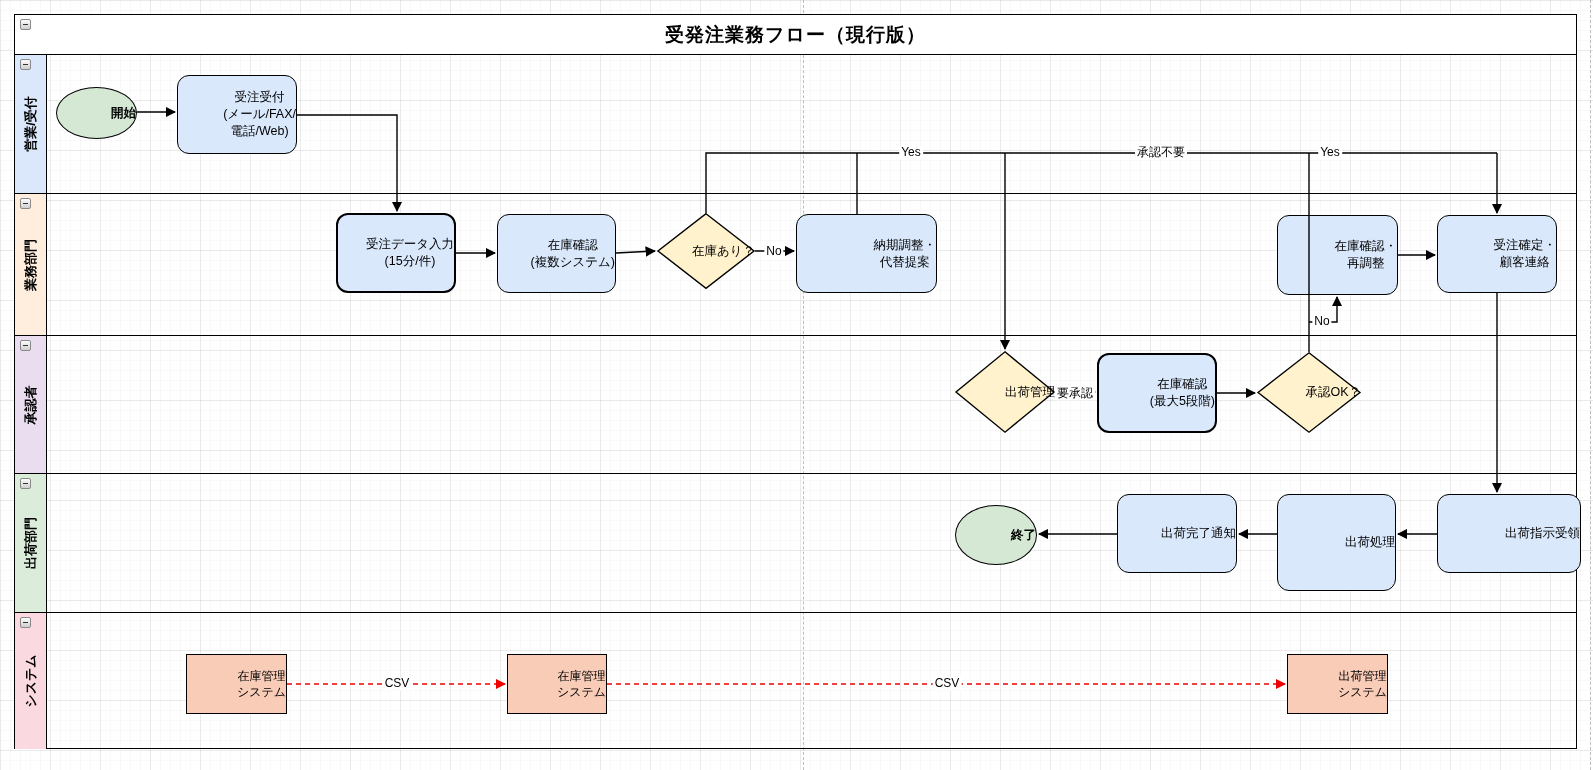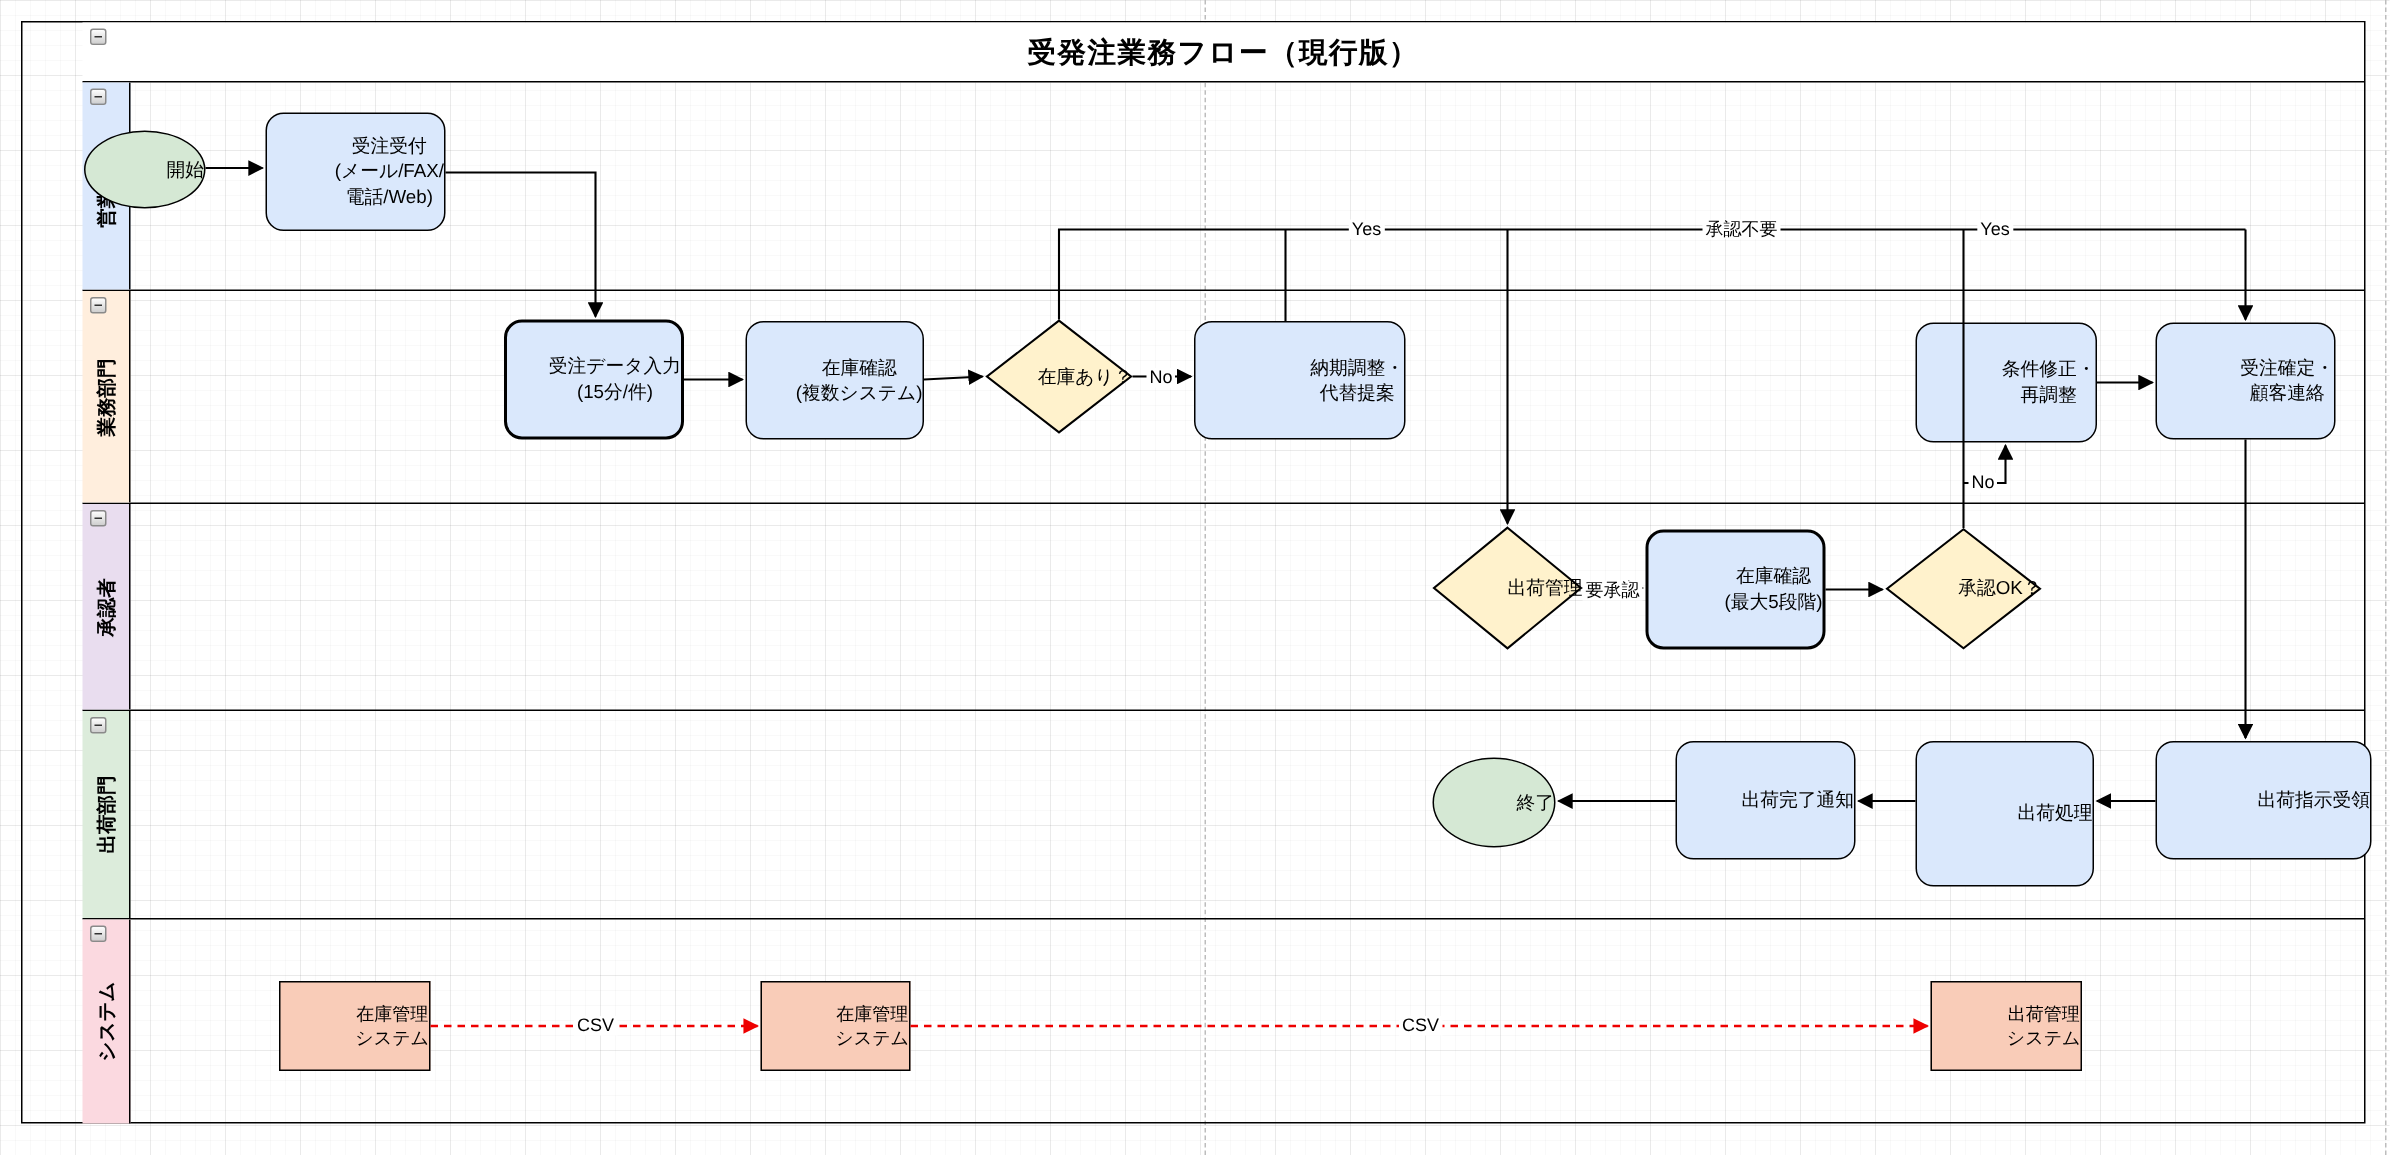--- a/index.html
+++ b/index.html
@@ -10,21 +10,21 @@
       linear-gradient(to right, rgba(0,0,0,0.06) 1px, transparent 1px) 0 0/50px 50px,
       linear-gradient(to bottom, rgba(0,0,0,0.06) 1px, transparent 1px) 0 0/50px 50px,
       linear-gradient(to right, rgba(0,0,0,0.025) 1px, transparent 1px) 0 0/10px 10px,
       linear-gradient(to bottom, rgba(0,0,0,0.025) 1px, transparent 1px) 0 0/10px 10px,
       #ffffff;
   }
   .page-divider{position:absolute;top:0;height:770px;width:0;border-left:1px dashed #bdbdbd;z-index:0;}
 
   
   .pool{position:absolute;left:14px;top:14px;width:1563px;height:735px;
-        border:1.5px solid #000;box-sizing:border-box;z-index:1;padding-left:40px;}
+        border:1.5px solid #000;box-sizing:border-box;z-index:1;}
   .pool-titlebar{position:relative;height:40px;background:#fff;border-bottom:1px solid #000;
         display:flex;align-items:center;justify-content:center;box-sizing:border-box;}
   .pool-title{font-size:19px;font-weight:bold;letter-spacing:1px;}
   .lane{display:flex;box-sizing:border-box;border-bottom:1px solid #000;}
   .lane:last-child{border-bottom:none;}
   .lane-label{position:relative;width:32px;border-right:1px solid #000;box-sizing:border-box;flex:0 0 32px;}
   .lane-body{flex:1;background:transparent;}
   .lane-label-text{position:absolute;left:50%;top:50%;transform:translate(-50%,-50%) rotate(-90deg);
         white-space:nowrap;font-weight:bold;font-size:13px;}
   .collapse-btn{position:absolute;left:5px;top:4px;width:11px;height:11px;border:1px solid #8a8a8a;border-radius:2px;
@@ -32,21 +32,21 @@
   .collapse-btn::after{content:"";position:absolute;left:2px;right:2px;top:4px;height:1px;background:#333;}
   .fill-l1{background:var(--lane1-fill);} .fill-l2{background:var(--lane2-fill);}
   .fill-l3{background:var(--lane3-fill);} .fill-l4{background:var(--lane4-fill);}
   .fill-l5{background:var(--lane5-fill);}
 
   
   .node{position:absolute;box-sizing:border-box;display:flex;align-items:center;justify-content:flex-end;z-index:2;}
   .node-label{white-space:pre-line;text-align:center;font-size:12.5px;line-height:1.35;}
   .process{background:var(--process-fill);border:1.4px solid var(--stroke);border-radius:12px;}
   .process.thick{border-width:2.6px;}
-  .terminal{background:var(--terminal-fill);border:1.6px solid var(--stroke);border-radius:50%;}
+  .terminal{background:var(--terminal-fill);border:1.6px solid var(--stroke);border-radius:50%;font-weight:bold;}
   .system{background:var(--system-fill);border:1.6px solid var(--stroke);border-radius:0;}
   .system .node-label{font-size:12px;}
   .decision svg{position:absolute;inset:0;width:100%;height:100%;overflow:visible;}
   .decision polygon{fill:var(--decision-fill);stroke:var(--stroke);stroke-width:1.4;vector-effect:non-scaling-stroke;}
   .decision .node-label{position:relative;}
 
   
   .edge-layer{position:absolute;left:0;top:0;width:1593px;height:770px;z-index:3;pointer-events:none;}
   .edge{fill:none;stroke:var(--stroke);stroke-width:1.4px;}
   .edge-red{fill:none;stroke:var(--csv-arrow);stroke-width:1.6px;stroke-dasharray:5 4;}
@@ -124,21 +124,21 @@
   <svg viewBox="0 0 100 100" preserveAspectRatio="none">
       <polygon points="50,1 99,50 50,99 1,50"></polygon>
     </svg>
   <span class="node-label">在庫あり？</span>
 </div>
 <div class="node process" style="left:796px;top:214px;width:141px;height:79px">
   <span class="node-label">納期調整・
 代替提案</span>
 </div>
 <div class="node process" style="left:1277px;top:215px;width:121px;height:80px">
-  <span class="node-label">条件修正・
+  <span class="node-label">在庫確認・
 再調整</span>
 </div>
 <div class="node process" style="left:1437px;top:215px;width:120px;height:78px">
   <span class="node-label">受注確定・
 顧客連絡</span>
 </div>
 <div class="node decision" style="left:955px;top:351px;width:100px;height:82px">
   <svg viewBox="0 0 100 100" preserveAspectRatio="none">
       <polygon points="50,1 99,50 50,99 1,50"></polygon>
     </svg>

